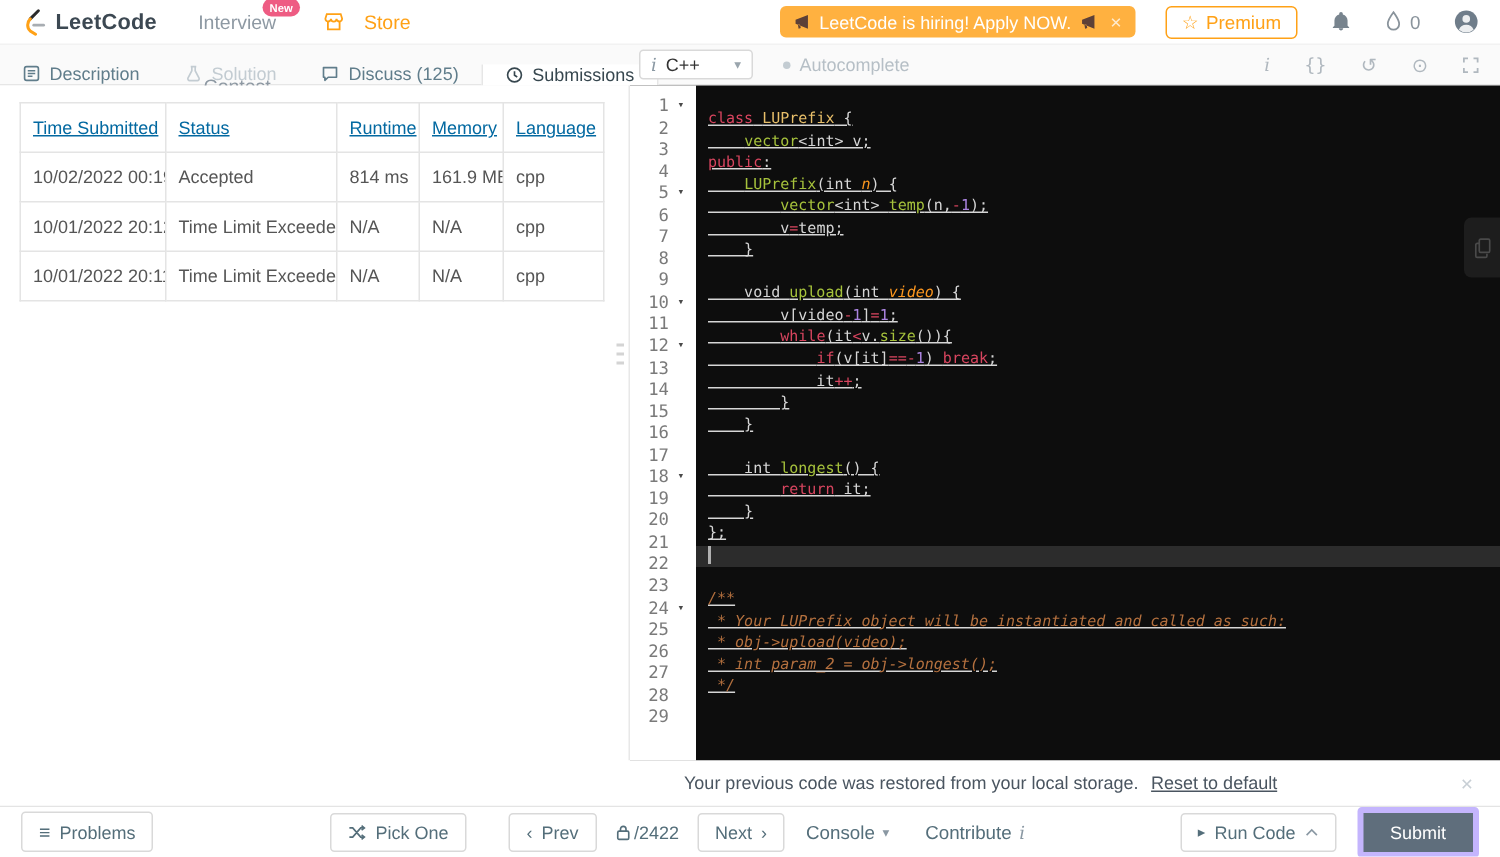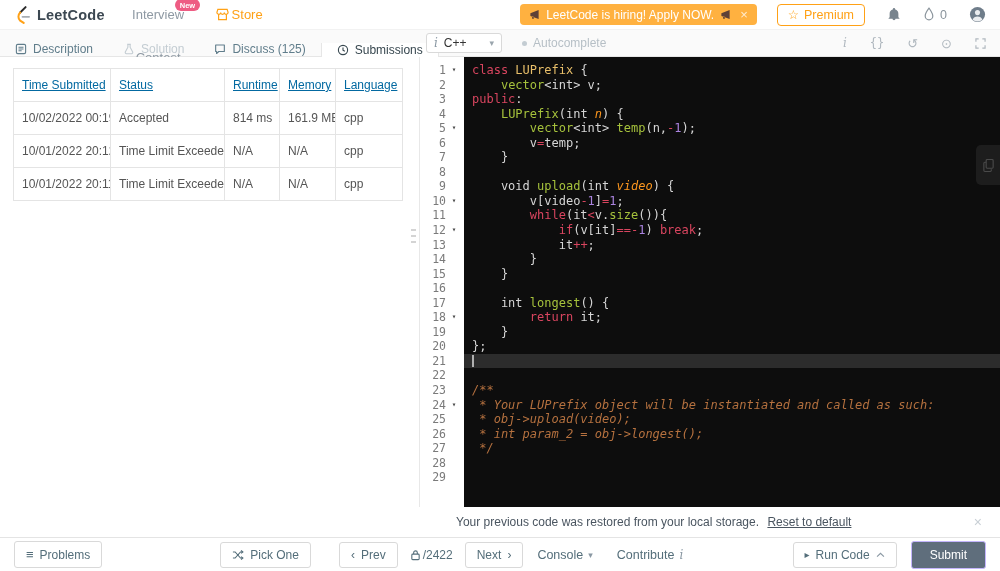--- a/index.html
+++ b/index.html
@@ -8,21 +8,21 @@
 
   
   .navbar { height:30px; display:flex; align-items:center; padding:0 14px;
     background:#fff; border-bottom:1px solid #f2f2f2; }
   .logo { display:flex; align-items:center; gap:6px; margin-right:26px; }
   .logo-text { font-size:14.5px; font-weight:600; color:#3c4852; letter-spacing:.2px; }
   .nav-items { display:flex; align-items:center; gap:28px;flex-direction:column; }
   .nav-item { font-size:13px; color:#8e99a3; cursor:pointer; position:relative; white-space:nowrap; }
   .nav-badge { position:absolute; top:-8px; right:-16px; background:#ee5c83; color:#fff;
     font-size:7.5px; padding:1.5px 5px; border-radius:7px; font-weight:bold; }
-  .store { display:flex; align-items:center; gap:3px; margin-left:30px;
+  .store { display:flex; align-items:center; gap:14px; margin-left:30px;
     font-size:13px; color:#ffa116; cursor:pointer; }
   .nav-right { margin-left:auto; display:flex; align-items:center; }
   .hiring-banner { display:flex; align-items:center; gap:6px; background:#ffb140;
     border-radius:4px; height:21px; padding:0 9px; color:#fff; font-size:12px; cursor:pointer; }
   .hiring-close { color:rgba(255,255,255,.75); font-size:13px; margin-left:3px; cursor:pointer; }
   .premium-btn { margin-left:20px; border:1px solid #ffa116; color:#ffa116; border-radius:4px;
     font-size:12.5px; padding:2.5px 10px; display:flex; align-items:center; gap:5px;
     background:#fff; cursor:pointer; }
   .bell { margin-left:22px; cursor:pointer; display:flex; }
   .streak { margin-left:22px; display:flex; align-items:center; gap:5px; color:#8a949c;
@@ -67,22 +67,22 @@
   .st-accepted { color:#43a185; }
   .st-tle { color:#d65048; }
 
   
   .editor { flex:1; position:relative; display:flex; background:#0d0d0d; }
   .gutter { width:44px; background:#fff; padding-top:6px;
     font-family:"DejaVu Sans Mono", monospace; font-size:11.5px; color:#7a7a7a; }
   .gr { display:flex; height:14.55px; line-height:14.55px; }
   .gr .n { width:26px; text-align:right; }
   .gr .f { width:16px; text-align:center; font-size:7.5px; color:#4a4a4a; }
-  .code { flex:1; padding-top:6px; font-family:"DejaVu Sans Mono", monospace;
-    font-size:12px; color:#d6d6d6; overflow:hidden; }
+  .code { flex:1; padding-top:16px; font-family:"DejaVu Sans Mono", monospace;
+    font-size:10px; color:#d6d6d6; overflow:hidden;text-decoration:underline; }
   .cl { height:14.55px; line-height:14.55px; white-space:pre; padding-left:8px; }
   .cl.cur { background:#2c2c2c; }
   .cursor { display:inline-block; width:1.5px; height:12px; background:#b0b0b0;
     vertical-align:-2px; }
   .tk-k, .tk-o { color:#d8455f; }
   .tk-f { color:#a6c23c; }
   .tk-c { color:#e8bf6a; }
   .tk-n { color:#ab84e0; }
   .tk-p { color:#d6d6d6; }
   .tk-m { color:#b5713f; font-style:italic; }
@@ -101,21 +101,21 @@
   .footer { height:34px; border-top:1px solid #e4e4e4; background:#fff;
     display:flex; align-items:center; padding:0 14px; }
   .fbtn { border:1px solid #d9d9d9; border-radius:3px; background:#fff; color:#546e7a;
     font-size:12px; padding:5px 11px; display:flex; align-items:center; gap:6px;
     cursor:pointer; white-space:nowrap; font-family:"Liberation Sans", sans-serif; }
   .problem-count { display:flex; align-items:center; gap:2px; font-size:12px;
     color:#546e7a; margin-left:12px; }
   .ftext { display:flex; align-items:center; gap:5px; font-size:12.5px; color:#546e7a;
     cursor:pointer; }
   .caret-down { font-size:9px; color:#8a98a3; }
-  .submit-btn { margin-left:14px; background:#5f6e7c; border:1px solid #c4b5fd; color:#fff;
+  .submit-btn { margin-left:14px; background:#5f6e7c; border:4px solid #c4b5fd; color:#fff;
     border-radius:3px; font-size:12px; padding:6px 18px; cursor:pointer;
     font-family:"Liberation Sans", sans-serif; }
 </style>
 </head>
 <body>
 
 <div class="navbar">
   <div class="logo">
     <svg width="17" height="19" viewBox="0 0 22 24">
       <path d="M15 2.5 L8 9.5" stroke="#2b2b2b" stroke-width="2.6" fill="none" stroke-linecap="round"></path>

